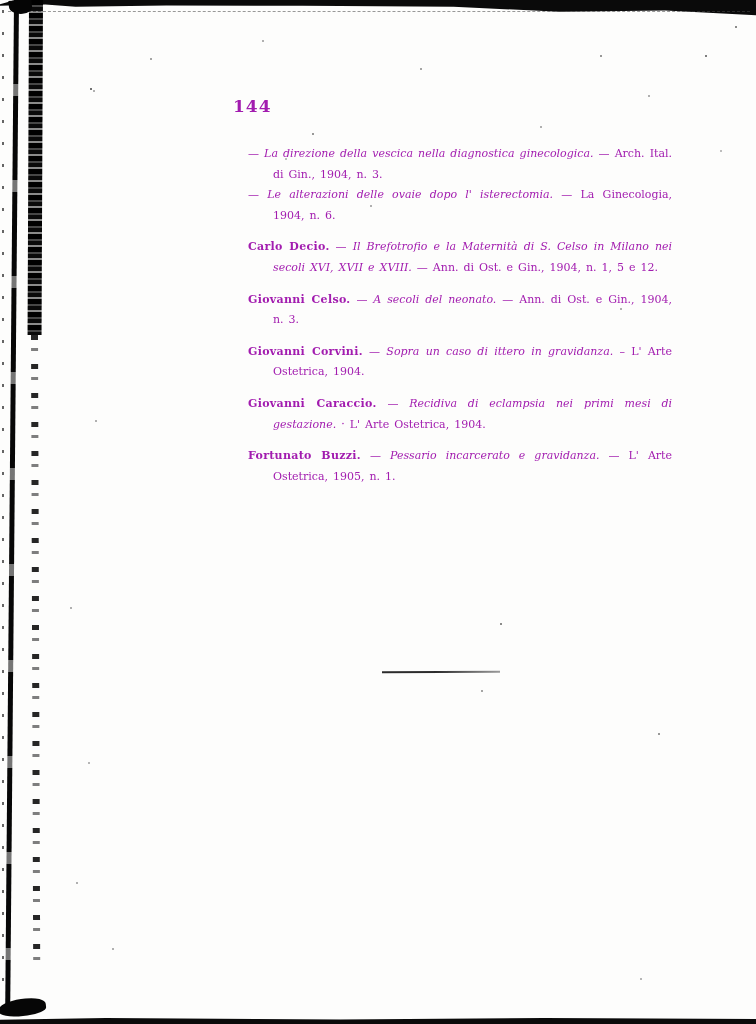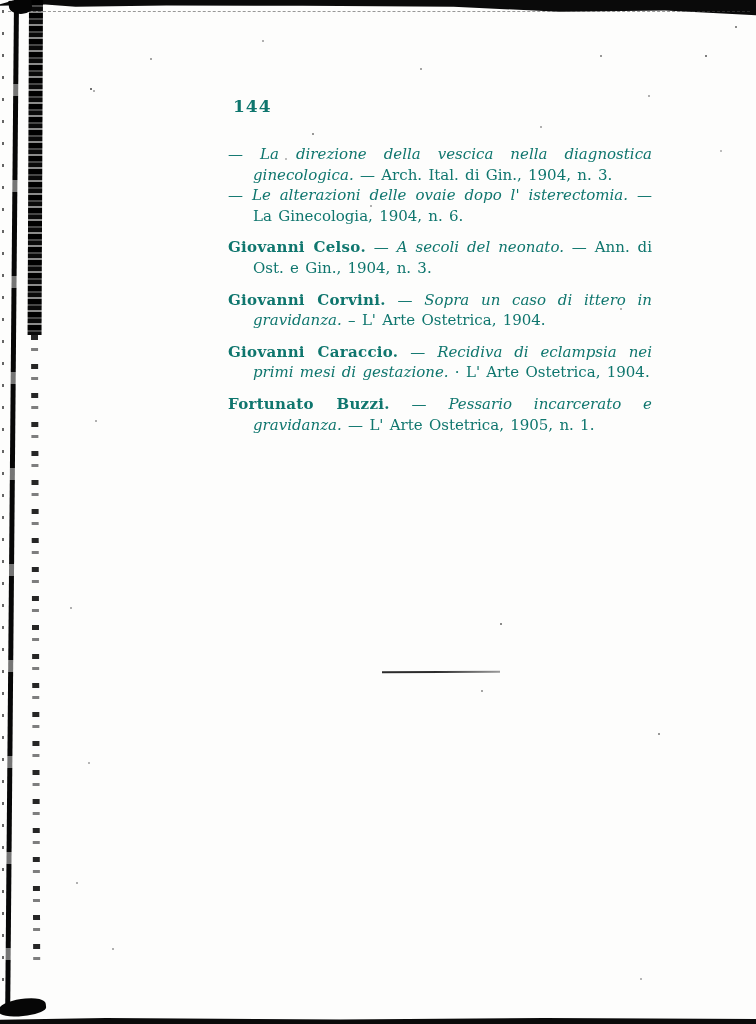--- a/index.html
+++ b/index.html
@@ -3,21 +3,21 @@
 <meta charset="utf-8">
 <style>
   html, body { margin: 0; padding: 0; background: #e9e9e7; }
   .page {
     position: relative;
     width: 756px;
     height: 1024px;
     background: #fdfdfc;
     overflow: hidden;
     font-family: "DejaVu Serif", "Liberation Serif", serif;
-    color: #0f766e;
+    color: #a21caf;
   }
 
   
   .top-band {
     position: absolute; top: 0; left: 0; width: 756px; height: 16px;
     background: #0a0a0a;
     clip-path: polygon(0 26%, 2% 0, 100% 0, 100% 95%, 88% 66%, 74% 74%, 60% 42%, 40% 36%, 22% 34%, 10% 42%, 6% 28%, 0 36%);
   }
   .top-dotted {
     position: absolute; top: 11px; left: 8px; width: 742px; height: 0;
@@ -87,22 +87,22 @@
       112px 948px 0 0 rgba(0,0,0,0.3),
       640px 978px 0 0 rgba(0,0,0,0.28);
   }
 
   
   .page-number {
     position: absolute; top: 96px; left: 233px;
     font-size: 17px; font-weight: bold; letter-spacing: 1px;
   }
   .entries {
-    position: absolute; top: 144px; left: 228px; width: 424px;
-    font-size: 15px; line-height: 20.6px;
+    position: absolute; top: 144px; left: 248px; width: 424px;
+    font-size: 11px; line-height: 20.6px;
   }
   .entry {
     margin: 0;
     padding-left: 25px;
     text-indent: -25px;
     text-align: justify;
     word-spacing: 1.5px;
   }
   .entry.author-block { margin-top: 11px; }
   .title  { font-style: italic; }
@@ -142,20 +142,27 @@
     </p>
 
     <p class="entry">
       <span>—</span>
       <span class="title">Le alterazioni delle ovaie dopo l' isterectomia.</span>
       <span>—</span>
       <span>La Ginecologia, 1904, n. 6.</span>
     </p>
 
 
+    <p class="entry author-block">
+      <span class="author">Carlo Decio.</span>
+      <span>—</span>
+      <span class="title">Il Brefotrofio e la Maternità di S. Celso in Milano nei secoli XVI, XVII e XVIII.</span>
+      <span>—</span>
+      <span>Ann. di Ost. e Gin., 1904, n. 1, 5 e 12.</span>
+    </p>
 
     <p class="entry author-block">
       <span class="author">Giovanni Celso.</span>
       <span>—</span>
       <span class="title">A secoli del neonato.</span>
       <span>—</span>
       <span>Ann. di Ost. e Gin., 1904, n. 3.</span>
     </p>
 
     <p class="entry author-block">

